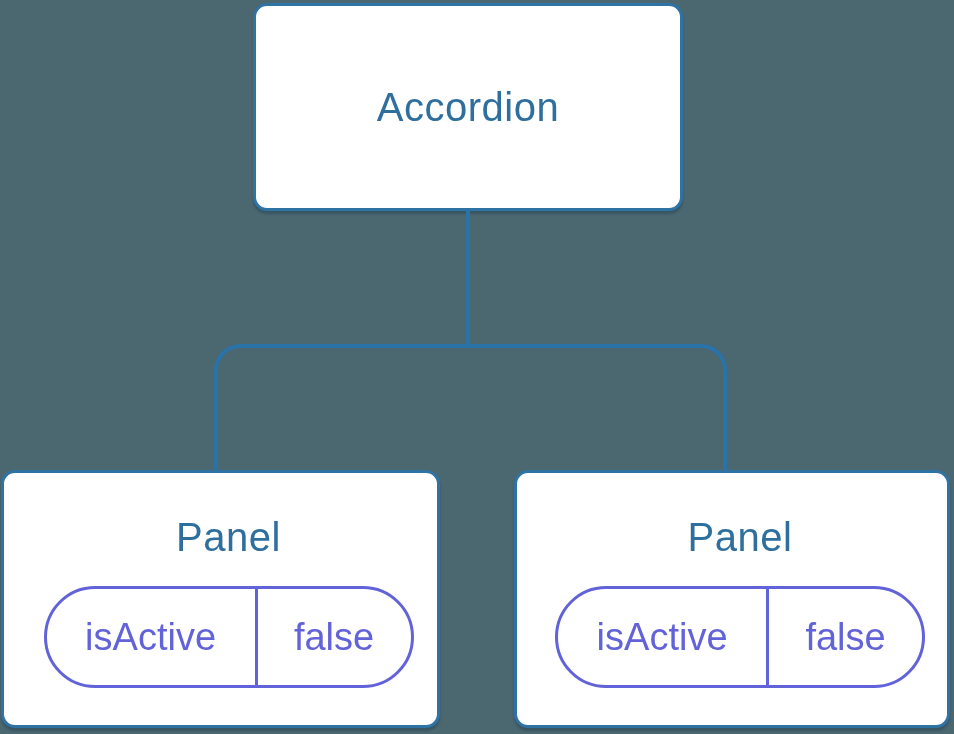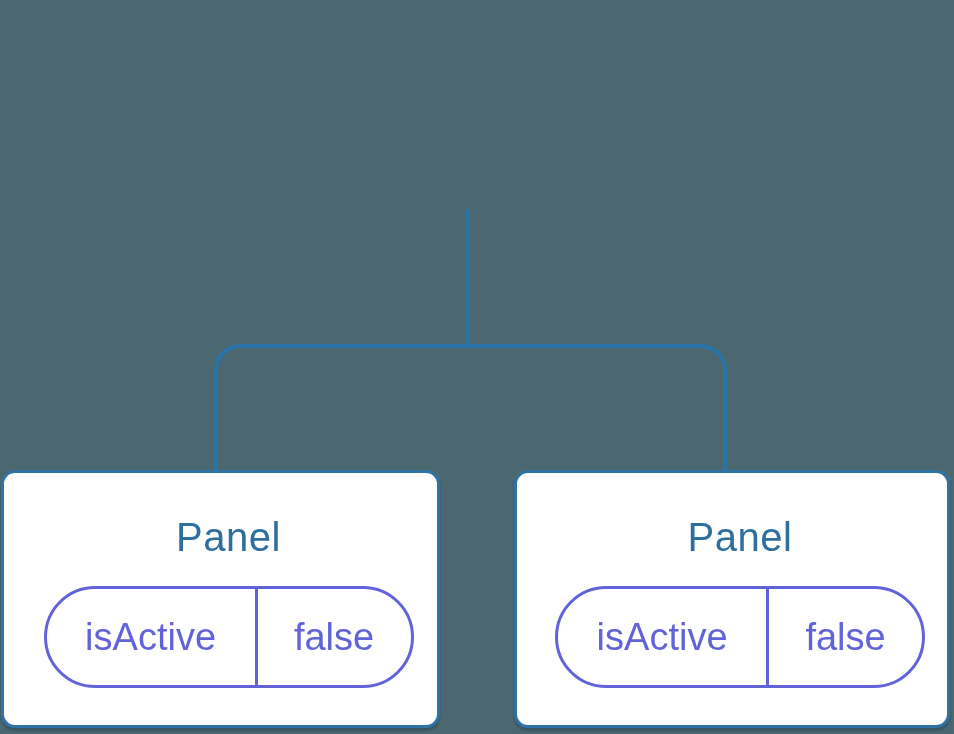--- a/index.html
+++ b/index.html
@@ -85,20 +85,23 @@
     white-space: nowrap;
   }
   .pill-name  { width: 58%; border-right: 3px solid var(--purple); }
   .pill-value { width: 42%; }
 </style>
 </head>
 <body>
 
 <div class="stage">
 
+  <div class="node root-node">
+    <span class="node-label">Accordion</span>
+  </div>
 
   <div class="stub"></div>
   <div class="bracket"></div>
 
   <div class="node panel-node panel-left">
     <span class="node-label">Panel</span>
     <div class="pill">
       <span class="pill-name">isActive</span>
       <span class="pill-value">false</span>
     </div>

